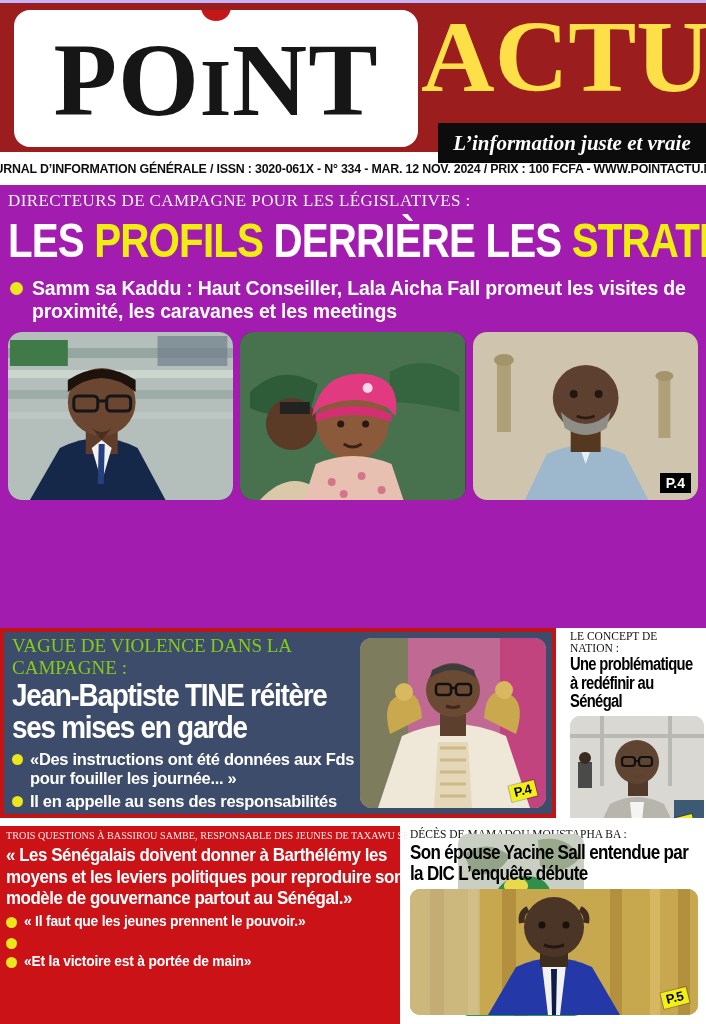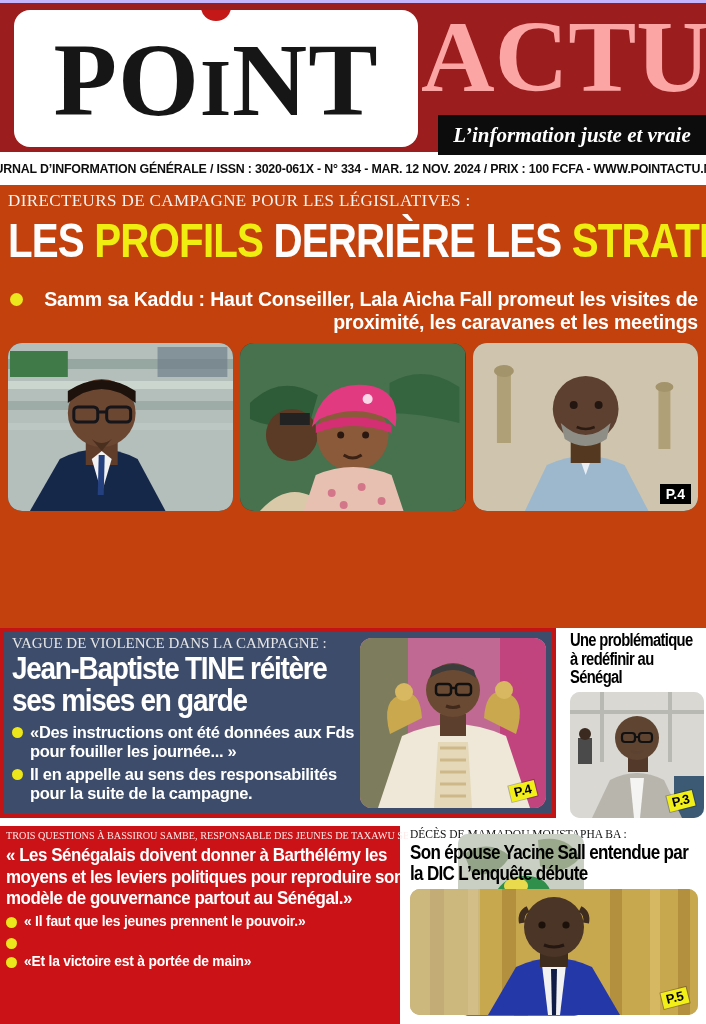--- a/index.html
+++ b/index.html
@@ -8,56 +8,56 @@
 
   
   .header { height:152px; background:#9b1d1d; position:relative; border-top:3px solid #c4b5fd; box-sizing:border-box; }
   .logo-box { position:absolute; left:14px; top:7px; width:404px; height:137px; background:#fff;
               border-radius:16px; display:flex; align-items:flex-end; justify-content:center; overflow:hidden; }
   .logo-point { font-family:"Liberation Serif", serif; font-weight:bold; font-size:104px; color:#161616;
                 line-height:118px; letter-spacing:1px; white-space:nowrap; }
   .logo-i { display:inline-block; position:relative; font-size:80px; }
   .logo-i::before { content:""; position:absolute; left:50%; top:-36px; transform:translateX(-50%);
                     width:30px; height:28px; background:#c41717; border-radius:50%; }
-  .logo-actu { position:absolute; left:421px; top:-4px; right:0; text-align:center; color:#fca5a5;
+  .logo-actu { position:absolute; left:421px; top:-4px; right:0; text-align:center; color:#fde047;
                font-family:"Liberation Serif", serif; font-weight:bold; font-size:102px; line-height:116px; }
-  .slogan-strip { position:absolute; left:418px; right:0; top:112px; height:40px; background:#0c0c0c;
+  .slogan-strip { position:absolute; left:418px; right:0; top:120px; height:40px; background:#0c0c0c;
                   display:flex; align-items:center; justify-content:center;margin-left:20px; }
   .slogan-strip span { color:#fff; font-family:"Liberation Serif", serif; font-style:italic; font-weight:bold; font-size:21px; }
 
   
   .infobar { height:33px; background:#fff; display:flex; align-items:center; justify-content:center;
              font-weight:bold; font-size:12.4px; letter-spacing:-0.2px; color:#0d0d0d; white-space:nowrap; }
 
   
-  .main-black { height:443px; background:#c2410c; box-sizing:border-box; padding:6px 8px 0 8px; color:#fff; }
+  .main-black { height:443px; background:#a21caf; box-sizing:border-box; padding:6px 8px 0 8px; color:#fff; }
   .main-kicker { font-family:"Liberation Serif", serif; font-size:17px; letter-spacing:.4px; color:#f4f4f4; }
   .main-headline { margin-top:2px; white-space:nowrap; font-weight:bold; font-size:48px; line-height:56px;
                    letter-spacing:-1px; transform:scaleX(.84); transform-origin:0 50%; }
   .hl-w { color:#fdfdfd; } .hl-y { color:#f0ee10; }
-  .main-bullets { margin-top:19px;text-align:right; }
+  .main-bullets { margin-top:8px; }
   .mb-item { display:flex; margin-bottom:8px; }
   .mb-dot { flex:0 0 13px; width:13px; height:13px; border-radius:50%; background:#ece61c; margin:5px 9px 0 2px; }
   .mb-text { font-weight:bold; font-size:19.5px; line-height:23px; letter-spacing:-0.2px; }
 
   .photo-row { display:flex; gap:7px; margin-top:9px; }
   .photo { position:relative; width:226px; height:168px; border-radius:14px; overflow:hidden; background:#333; }
   .photo svg { position:absolute; inset:0; width:100%; height:100%; }
 
   .chip-dark { position:absolute; right:7px; bottom:7px; background:#000; color:#fff; font-weight:bold;
                font-size:14px; padding:1px 6px; line-height:18px; }
   .chip { position:absolute; right:10px; bottom:9px; background:#f2ee18; color:#000; font-weight:bold;
           font-size:13px; line-height:16px; padding:0 4px; transform:rotate(-14deg);
           box-shadow:0 0 0 1px rgba(0,0,0,.25); }
 
   
   .mid { height:190px; display:flex; gap:8px; }
   .tine { width:556px; box-sizing:border-box; border:4px solid #c21414; background:#3d4c6a; display:flex; }
   .tine-text { flex:1; padding:3px 4px 0 8px; color:#fff; overflow:hidden; }
-  .tine-kicker { font-family:"Liberation Serif", serif; font-size:15px; color:#e5e5e5; }
+  .tine-kicker { font-family:"Liberation Serif", serif; font-size:19px; color:#84cc16; }
   .tine-headline { font-weight:bold; font-size:31px; line-height:32px; letter-spacing:-1.4px; margin-top:1px;
                    width:110%; transform:scaleX(.9); transform-origin:0 0; }
   .tine-bullets { margin-top:6px; }
   .tb-item { display:flex; margin-bottom:4px; }
   .tb-dot { flex:0 0 11px; width:11px; height:11px; border-radius:50%; background:#ece61c; margin:4px 7px 0 0; }
   .tb-text { font-weight:bold; font-size:16.5px; line-height:19px; letter-spacing:-0.3px; }
   .tine-photo { position:relative; width:186px; height:170px; margin:6px 6px 0 0; border-radius:12px;
                 overflow:hidden; flex:0 0 auto; background:#caa; }
   .tine-photo svg { position:absolute; inset:0; width:100%; height:100%; }
 
@@ -222,20 +222,21 @@
           <rect x="76" y="46" width="15" height="11" rx="3" fill="none" stroke="#111" stroke-width="2.5"></rect>
           <rect x="96" y="46" width="15" height="11" rx="3" fill="none" stroke="#111" stroke-width="2.5"></rect>
           <line x1="91" y1="50" x2="96" y2="50" stroke="#111" stroke-width="2.5"></line>
           <path d="M86 68 Q93 71 100 68" stroke="#40281a" stroke-width="3" fill="none"></path>
         </svg>
         <span class="chip">P.4</span>
       </div>
     </div>
 
     <div class="concept">
+      <div class="concept-kicker">LE CONCEPT DE NATION :</div>
       <div class="concept-headline">Une problématique à redéfinir au Sénégal</div>
       <div class="concept-photo">
         <svg viewBox="0 0 134 126" preserveAspectRatio="none" aria-hidden="true">
           <rect width="134" height="126" fill="#d9d8d3"></rect>
           <rect x="0" y="18" width="134" height="4" fill="#b9b9b4"></rect>
           <rect x="30" y="0" width="4" height="70" fill="#b9b9b4"></rect>
           <rect x="98" y="0" width="4" height="70" fill="#b9b9b4"></rect>
           <rect x="8" y="46" width="14" height="26" fill="#4a4a4a"></rect>
           <circle cx="15" cy="42" r="6" fill="#3b2a20"></circle>
           <rect x="104" y="84" width="30" height="42" fill="#3c5a74"></rect>

